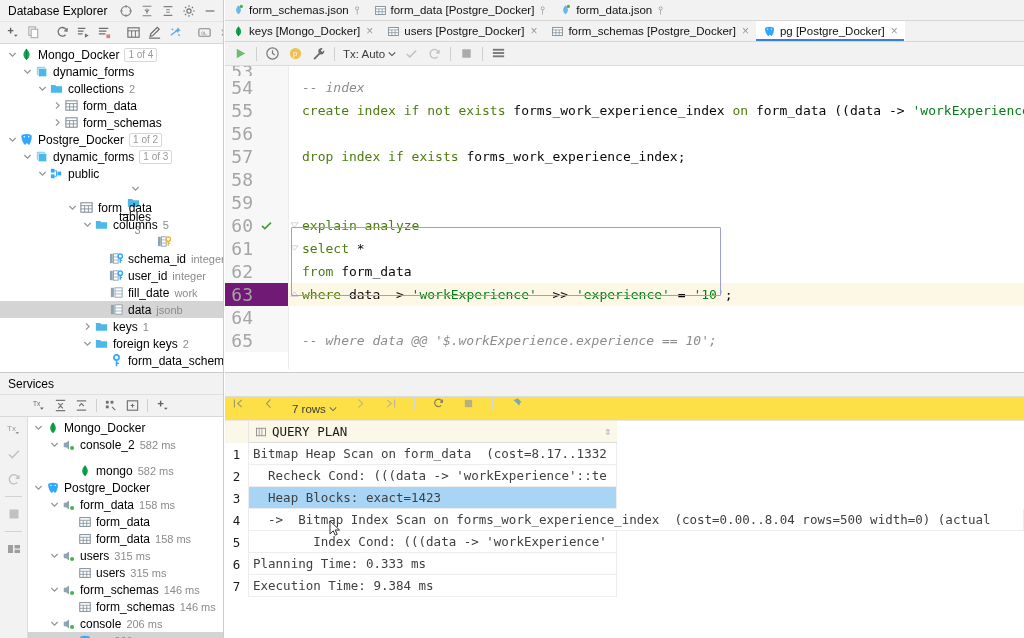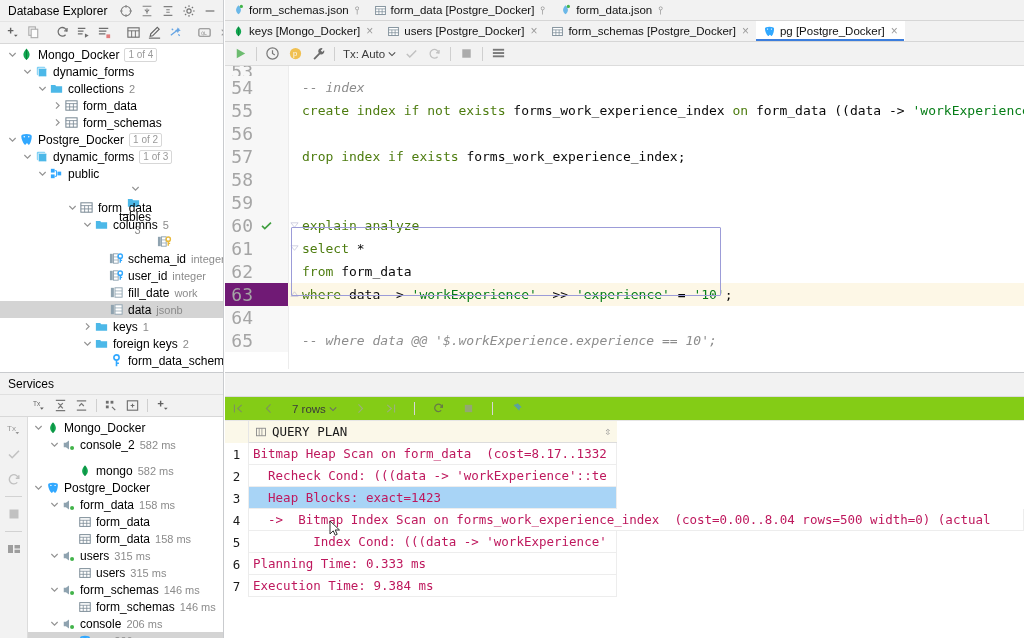--- a/index.html
+++ b/index.html
@@ -128,22 +128,22 @@
   .gutter-divider { position: absolute; left: 63px; top: 0; bottom: 0; width: 1px; background: #ececec; }
 
   
   #results {
     position: absolute; left: 225px; top: 372px; right: 0; bottom: 0;
     background: #ffffff; border-top: 1px solid #c9cbce; overflow: hidden;
   }
   .res-tabs { height: 24px; display: flex; align-items: stretch; background: #f2f2f2; border-bottom:1px solid #dcdcdc;}
 
   .res-toolbar {
-    height: 24px; display: flex; align-items: center; gap: 17px;
-    padding: 0 7px; background: #84cc16; border-bottom: 1px solid #e6e6e6;
+    height: 24px; display: flex; gap: 17px;
+    padding: 0 7px; background: #fde047; border-bottom: 1px solid #e6e6e6;
   }
   .rt-ico { width: 13px; height: 13px; opacity: .7; display:block; }
   .rows-label { font-size: 11.5px; color: #3a3a3a; display:flex;align-items:center;gap:3px;}
   .rt-sep { width: 1px; height: 13px; background: #d6d6d6; }
 
   .grid { position: relative; }
   .grid-header {
     height: 22px; display: flex; align-items: center;
     background: #fbf8e9; border-bottom: 1px solid #dcdcdc; width: 392px;
   }
@@ -153,21 +153,21 @@
   .gh-sort { margin-left: auto; padding-right: 6px; color: #8d8d8d; font-size: 11px; }
 
   .grow { height: 22px; display: flex; align-items: stretch; }
   .grow .rnum {
     width: 24px; flex: 0 0 24px; display: flex; align-items: center; justify-content: center;
     font-family: "DejaVu Sans Mono", monospace; font-size: 12.5px; color: #1a1a1a;
     background: #ffffff; border-right: 1px solid #ececec;
   }
   .grow .rcell {
     display: flex; align-items: center; padding-left: 4px;
-    font-family: "DejaVu Sans Mono", monospace; font-size: 12.5px; color: #be185d;
+    font-family: "DejaVu Sans Mono", monospace; font-size: 12.5px; color: #404040;
     white-space: pre; overflow: hidden; background: #ffffff;
     border-bottom: 1px solid #ededed; border-right: 1px solid #ededed;
   }
   .grow.selected .rcell { background: #a8d4f6; }
   .grow.selected .rnum { background: #ffffff; }
 
   .cursor-arrow { position: absolute; width: 12px; height: 18px; pointer-events: none; }
 </style>
 </head>
 <body>

